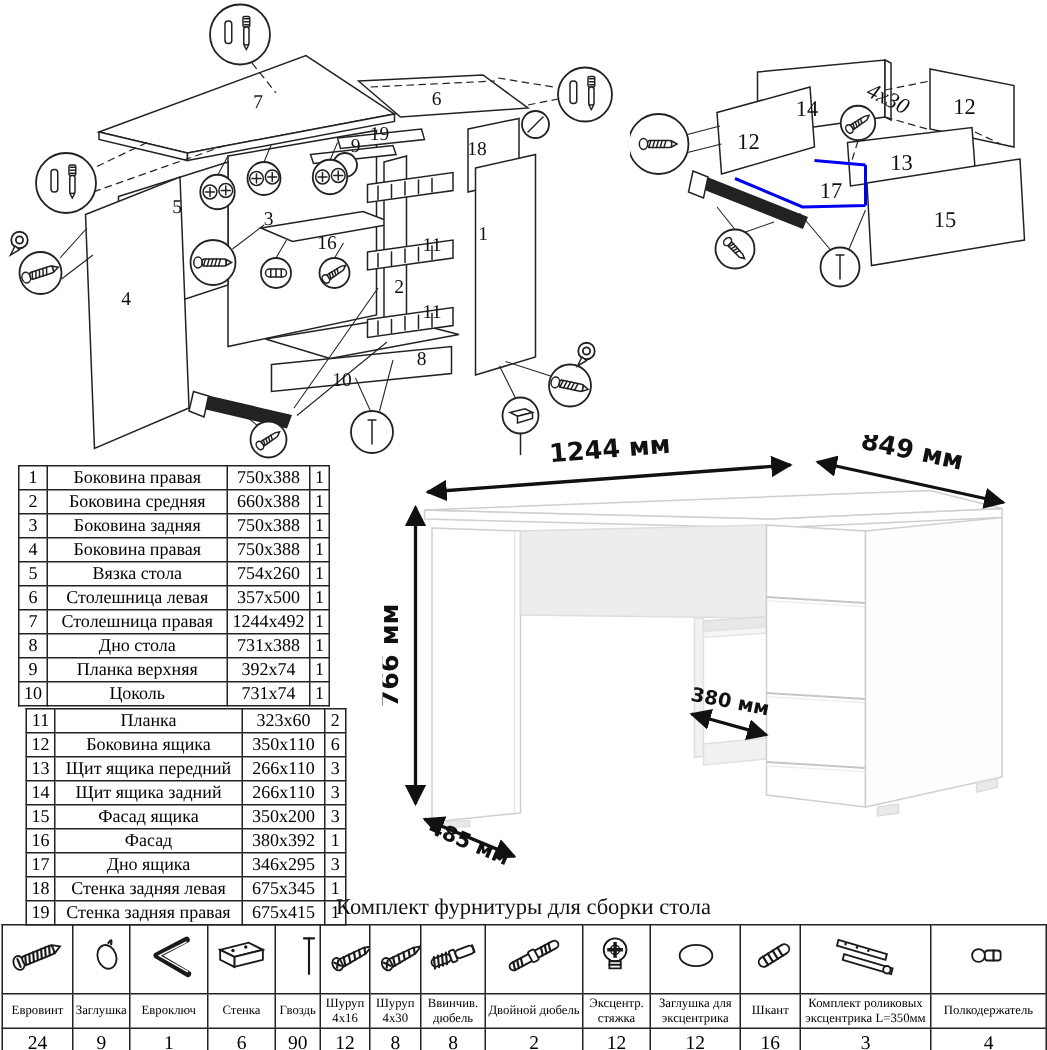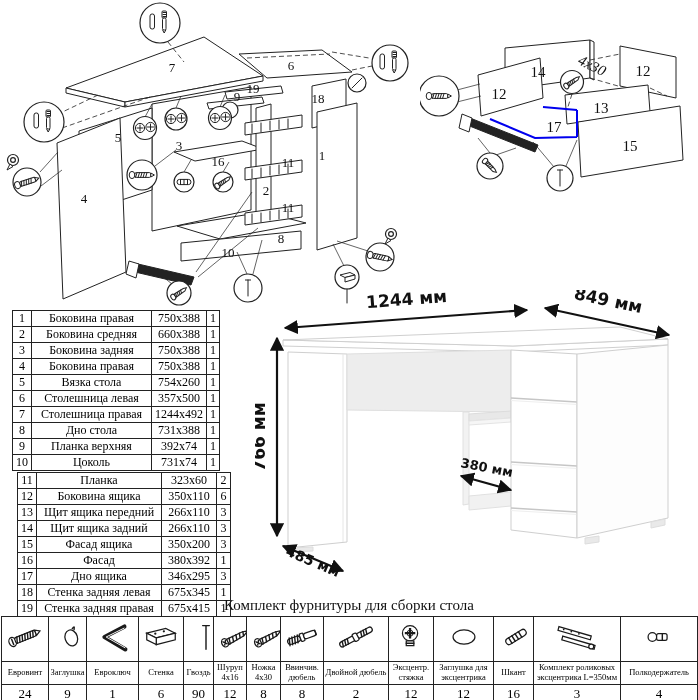--- a/index.html
+++ b/index.html
@@ -505,21 +505,21 @@
               <line stroke="#1a1a1a" fill="none" stroke-width="1.5" stroke-linecap="round" x1="25.5" y1="16.5" x2="25.5" y2="23.5"></line>
             </svg></td>
         </tr>
       <tr class="labels" id="hw-labels">
           <td>Евровинт</td>
           <td>Заглушка</td>
           <td>Евроключ</td>
           <td>Стенка</td>
           <td>Гвоздь</td>
           <td>Шуруп 4x16</td>
-          <td>Ножка 4x30</td>
+          <td>Шуруп 4x30</td>
           <td>Ввинчив. дюбель</td>
           <td>Двойной дюбель</td>
           <td>Эксцентр. стяжка</td>
           <td>Заглушка для эксцентрика</td>
           <td>Шкант</td>
           <td>Комплект роликовых эксцентрика L=350мм</td>
           <td>Полкодержатель</td>
         </tr>
       <tr class="qty" id="hw-qty">
           <td>24</td>

